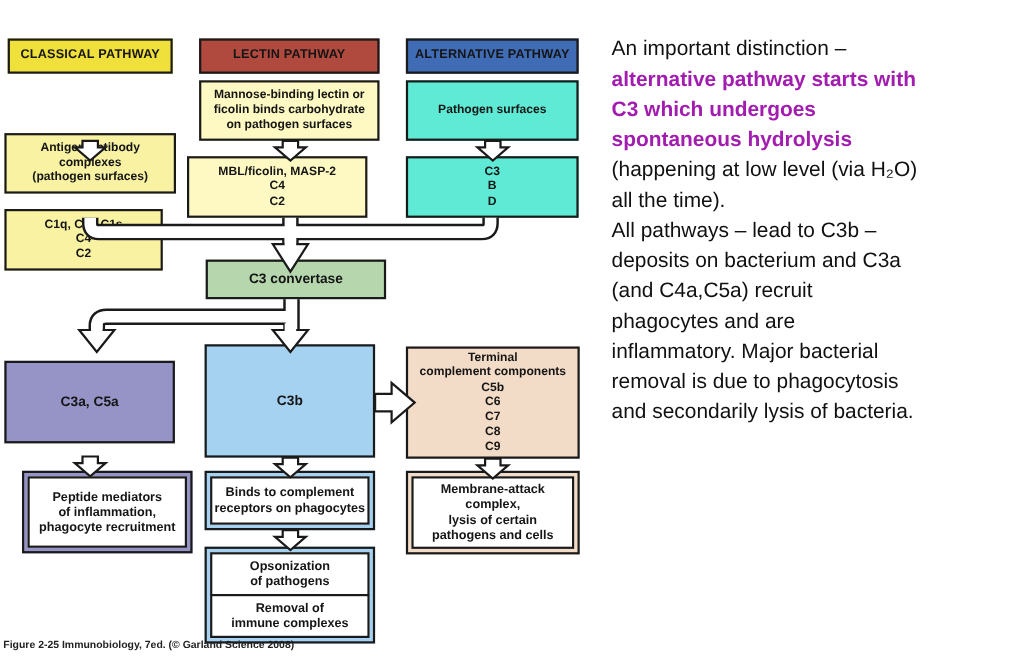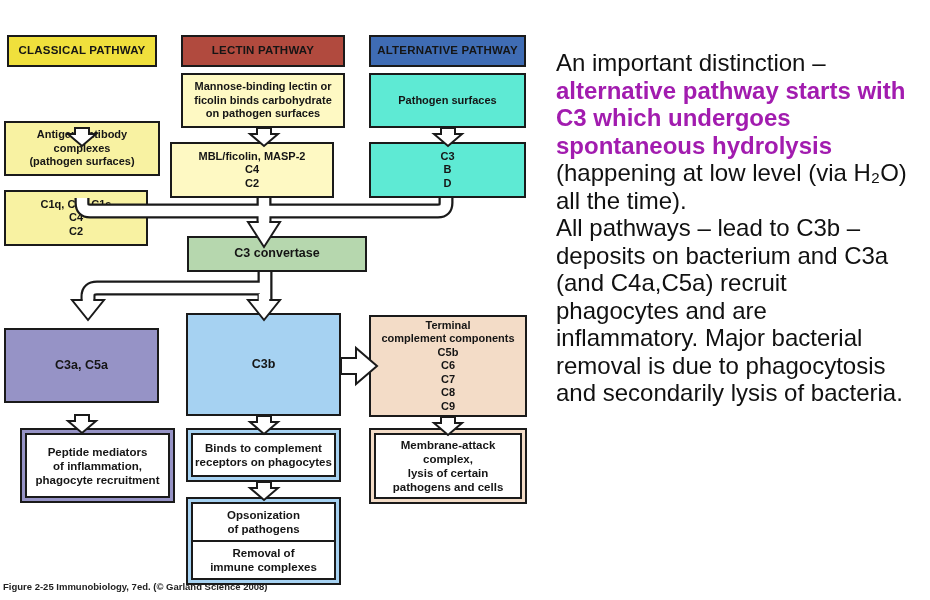--- a/index.html
+++ b/index.html
@@ -40,22 +40,22 @@
     display:flex;align-items:center;justify-content:center;text-align:center;
     font-weight:700;color:#151515;font-size:11.5px;line-height:14px;
     white-space:pre-line;box-sizing:border-box;
   }
   .dbox .inner + .inner{margin-top:-2px;}
   .caption{
     position:absolute;left:3px;top:581px;z-index:2;
     font-weight:700;font-size:9.5px;color:#222;letter-spacing:0;
   }
   .annotation{
-    position:absolute;left:556px;top:49px;width:372px;z-index:2;
-    font-size:24px;line-height:27.5px;color:#111;
+    position:absolute;left:556px;top:31px;width:372px;z-index:2;
+    font-size:19px;line-height:27.5px;color:#111;
     white-space:pre-line;
   }
   .annotation .red{color:#a21caf;font-weight:bold;}
   
   .ck{fill:none;stroke:#1a1a1a;stroke-width:15;}
   .cw{fill:none;stroke:#ffffff;stroke-width:10.5;}
   .ah{fill:#ffffff;stroke:#1a1a1a;stroke-width:2;stroke-linejoin:miter;}
 </style>
 </head>
 <body>
@@ -79,21 +79,21 @@
     <div class="bx c-classical" style="left:4px;top:142px;width:144px;height:56px;">C1q, C1r, C1s
 C4
 C2</div>
     <div class="bx c-lectin" style="left:170px;top:142px;width:164px;height:56px;">MBL/ficolin, MASP-2
 C4
 C2</div>
     <div class="bx c-alt" style="left:369px;top:142px;width:157px;height:56px;">C3
 B
 D</div>
 
-    <div class="bx c-green" style="left:187px;top:236px;width:180px;height:36px;">C3 convertase</div>
+    <div class="bx c-green" style="left:187px;top:236px;width:164px;height:36px;">C3 convertase</div>
 
     <div class="bx c-purple" style="left:4px;top:328px;width:155px;height:75px;">C3a, C5a</div>
     <div class="bx c-sky" style="left:186px;top:313px;width:155px;height:103px;">C3b</div>
     <div class="bx c-peach" style="left:369px;top:315px;width:158px;height:102px;">Terminal
 complement components
 C5b
 C6
 C7
 C8
 C9</div>

